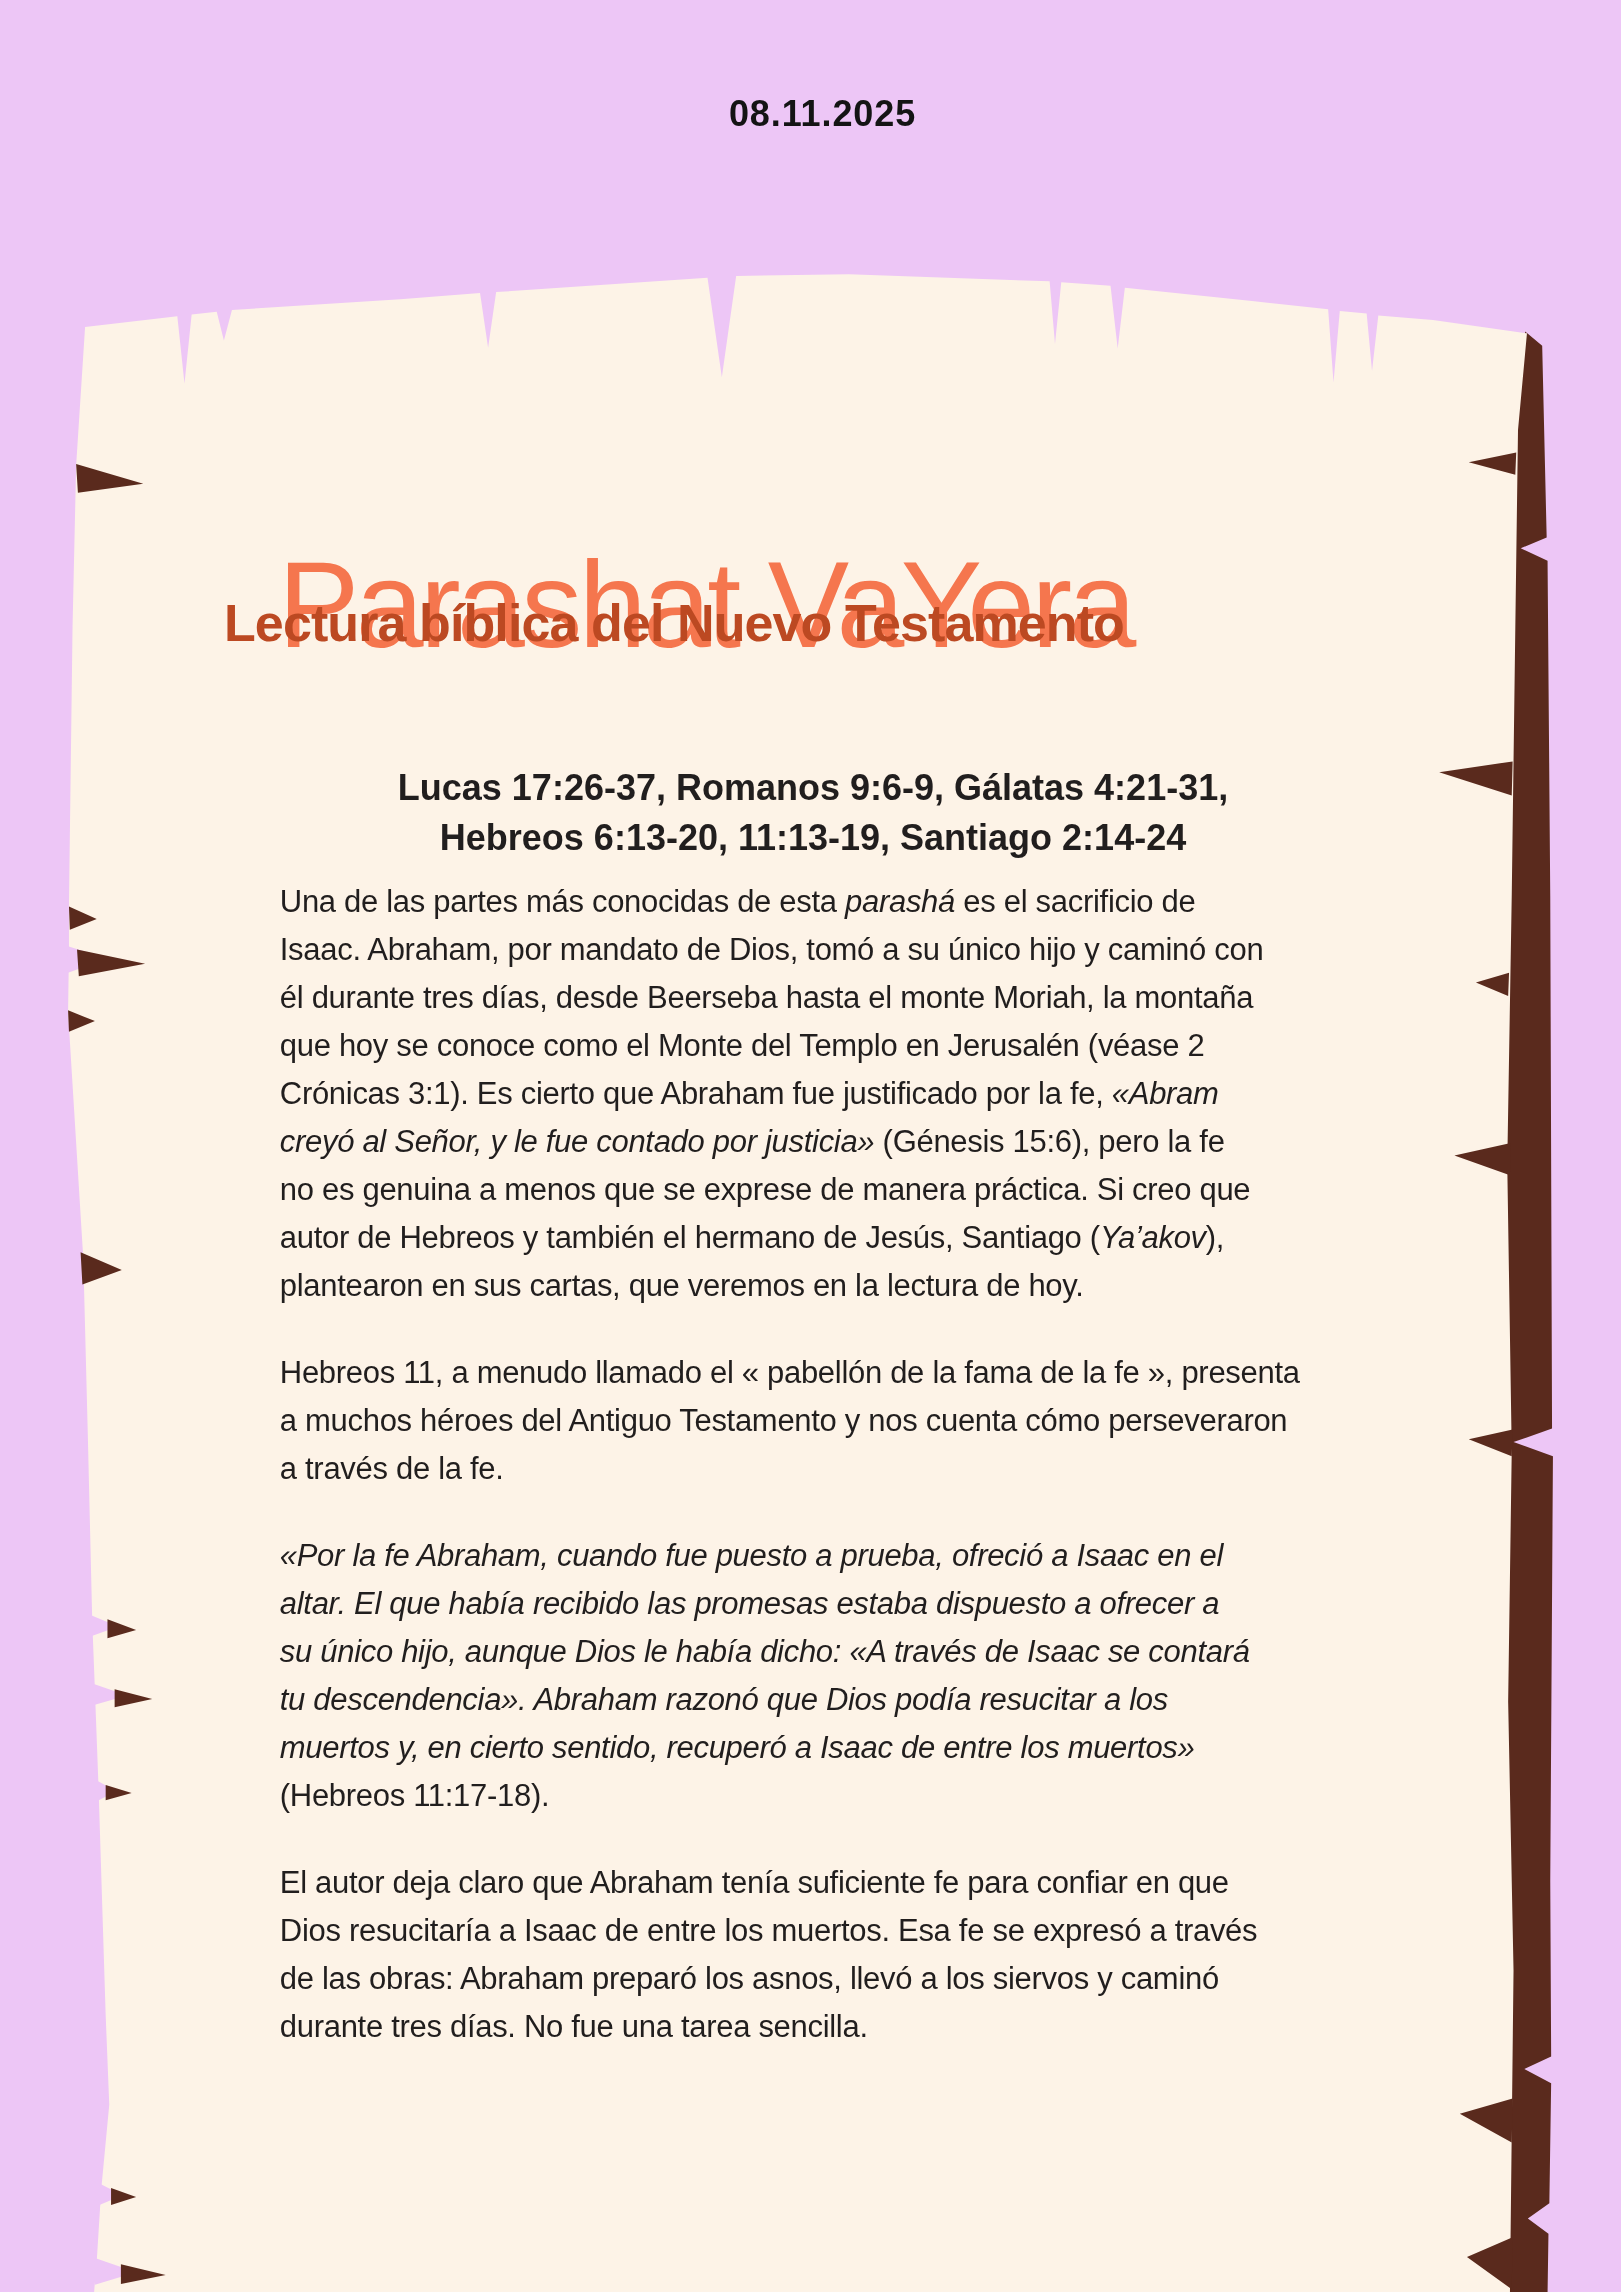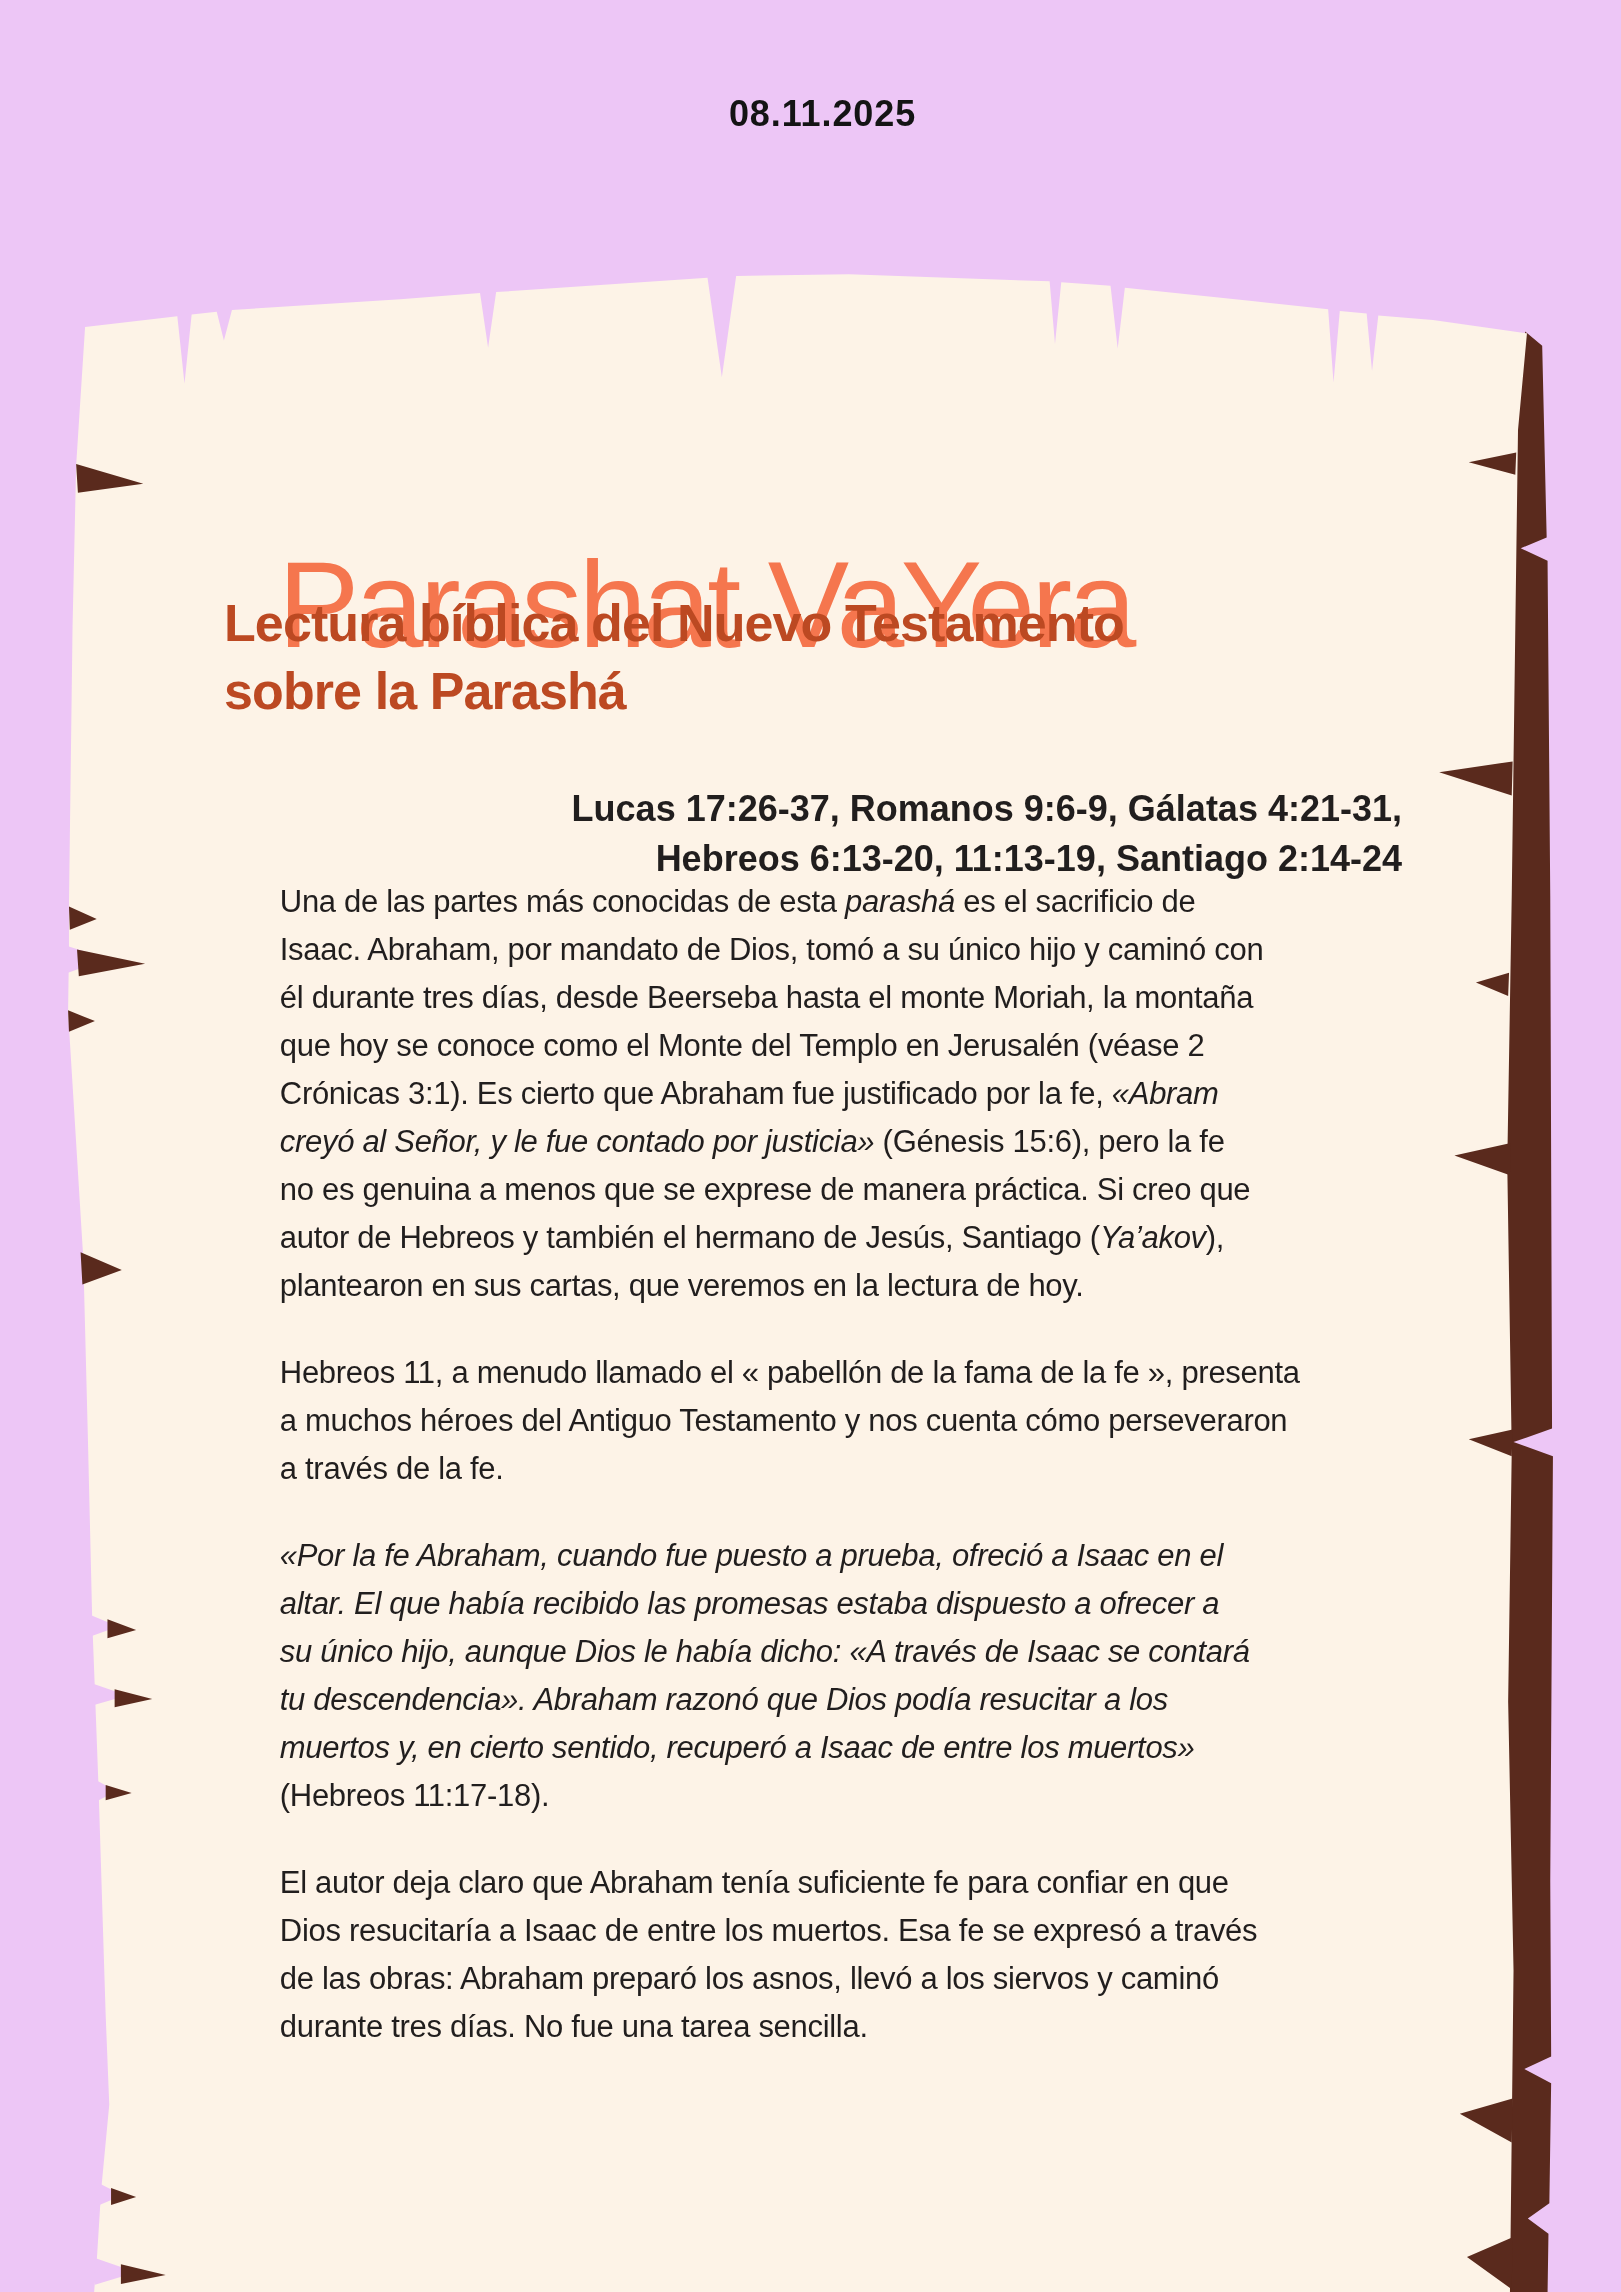--- a/index.html
+++ b/index.html
@@ -49,22 +49,22 @@
     top: 589px; left: -54px; width: calc(100% + 107px);
     text-align: left;
     font-size: 52px;
     font-weight: 800;
     letter-spacing: -0.9px;
     line-height: 68px;
     color: var(--subtitle, #bc4922);
   }
   .refs {
     position: absolute;
-    top: 784px; left: -54px; width: calc(100% + 107px);
-    text-align: right;
+    top: 763px; left: -54px; width: calc(100% + 107px);
+    text-align: center;
     font-size: 36px;
     font-weight: 700;
     line-height: 50px;
     color: var(--text, #211e1e);
   }
   .body-text {
     position: absolute;
     top: 878px; left: 1.8px;
     width: 1071px;
     font-size: 31px;
@@ -124,21 +124,20 @@
        M1687 1276 L1624 1290 L1686 1312 Z
        M1689 1596 L1640 1607 L1688 1626 Z
        M1689 2343 L1630 2360 L1688 2392 Z
        M1689 2498 L1638 2520 L1688 2556 Z"></path>
 </svg>
 
 <div class="scroll-content">
   <h1 class="title">Parashat VaYera</h1>
   <div class="subtitle">
     <div class="line">Lectura bíblica del Nuevo Testamento</div>
-    <div class="line">sobre la Parashá</div>
   </div>
   <div class="refs">
     <div class="line">Lucas 17:26-37, Romanos 9:6-9, Gálatas 4:21-31,</div>
     <div class="line">Hebreos 6:13-20, 11:13-19, Santiago 2:14-24</div>
   </div>
   <div class="body-text">
       <div class="paragraph">
         <div class="line"><span>Una de las partes más conocidas de esta </span><span class="it">parashá</span><span> es el sacrificio de</span></div>
         <div class="line"><span>Isaac. Abraham, por mandato de Dios, tomó a su único hijo y caminó con</span></div>
         <div class="line"><span>él durante tres días, desde Beerseba hasta el monte Moriah, la montaña</span></div>

